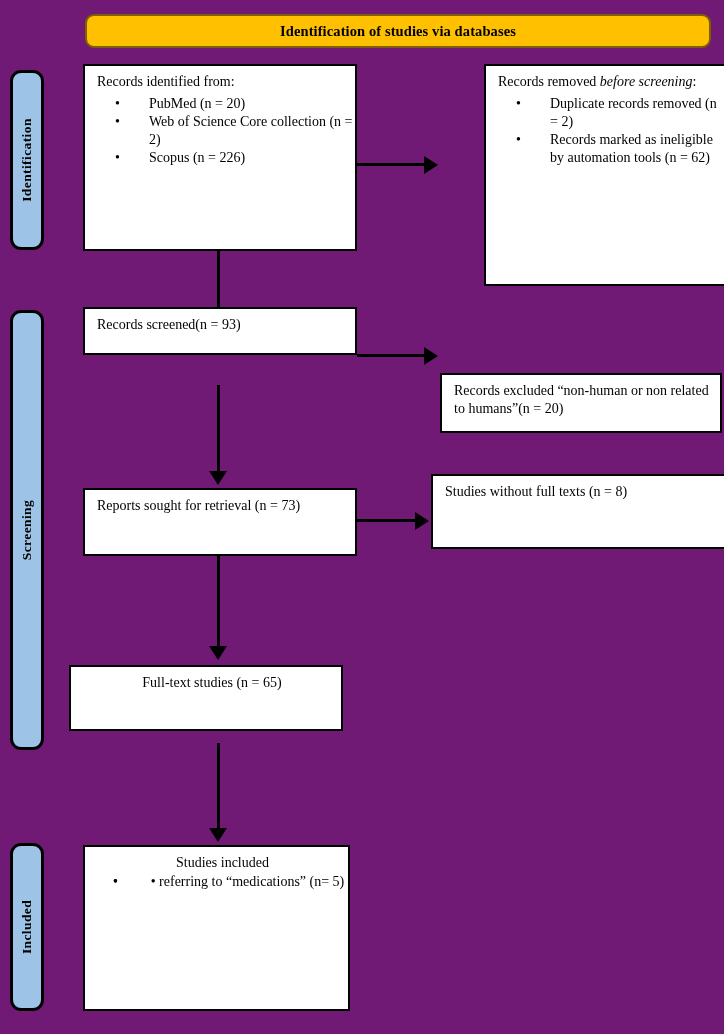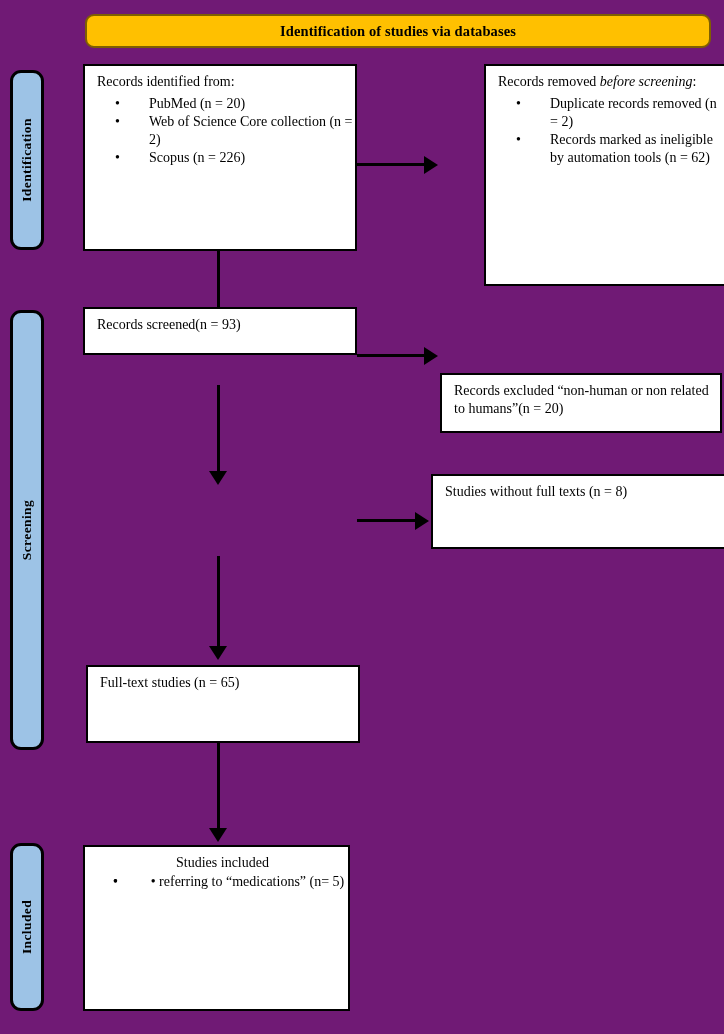--- a/index.html
+++ b/index.html
@@ -165,32 +165,35 @@
   <div class="box" style="left:440px; top:325px; width:282px; height:60px;margin-top:48px;">
     <span class="title">Records excluded “non-human or non related to humans”(n = 20)</span>
   </div>
 
   <div class="hline" style="left:357px; top:354px; width:68px;"></div>
   <div class="arrow-right" style="left:424px; top:347px;"></div>
 
   <div class="vline" style="left:217px; top:385px; height:89px;"></div>
   <div class="arrow-down" style="left:209px; top:471px;"></div>
 
+  <div class="box" style="left:83px; top:488px; width:274px; height:68px;">
+    <span class="title">Reports sought for retrieval (n = 73)</span>
+  </div>
 
   <div class="box" style="left:431px; top:474px; width:331px; height:75px;">
     <span class="title">Studies without full texts (n = 8)</span>
   </div>
 
   <div class="hline" style="left:357px; top:519px; width:60px;"></div>
   <div class="arrow-right" style="left:415px; top:512px;"></div>
 
   <div class="vline" style="left:217px; top:556px; height:93px;"></div>
   <div class="arrow-down" style="left:209px; top:646px;"></div>
 
-  <div class="box" style="left:86px; top:665px; width:274px; height:78px;">
+  <div class="box" style="left:69px; top:665px; width:274px; height:66px;text-align:center;">
     <span class="title">Full-text studies (n = 65)</span>
   </div>
 
   <div class="vline" style="left:217px; top:743px; height:88px;"></div>
   <div class="arrow-down" style="left:209px; top:828px;"></div>
 
   <div class="box" style="left:83px; top:845px; width:267px; height:166px;text-align:center;">
     <span class="title">Studies included</span>
     <ul class="tight">
       <li><span class="bullet">•</span></li>

